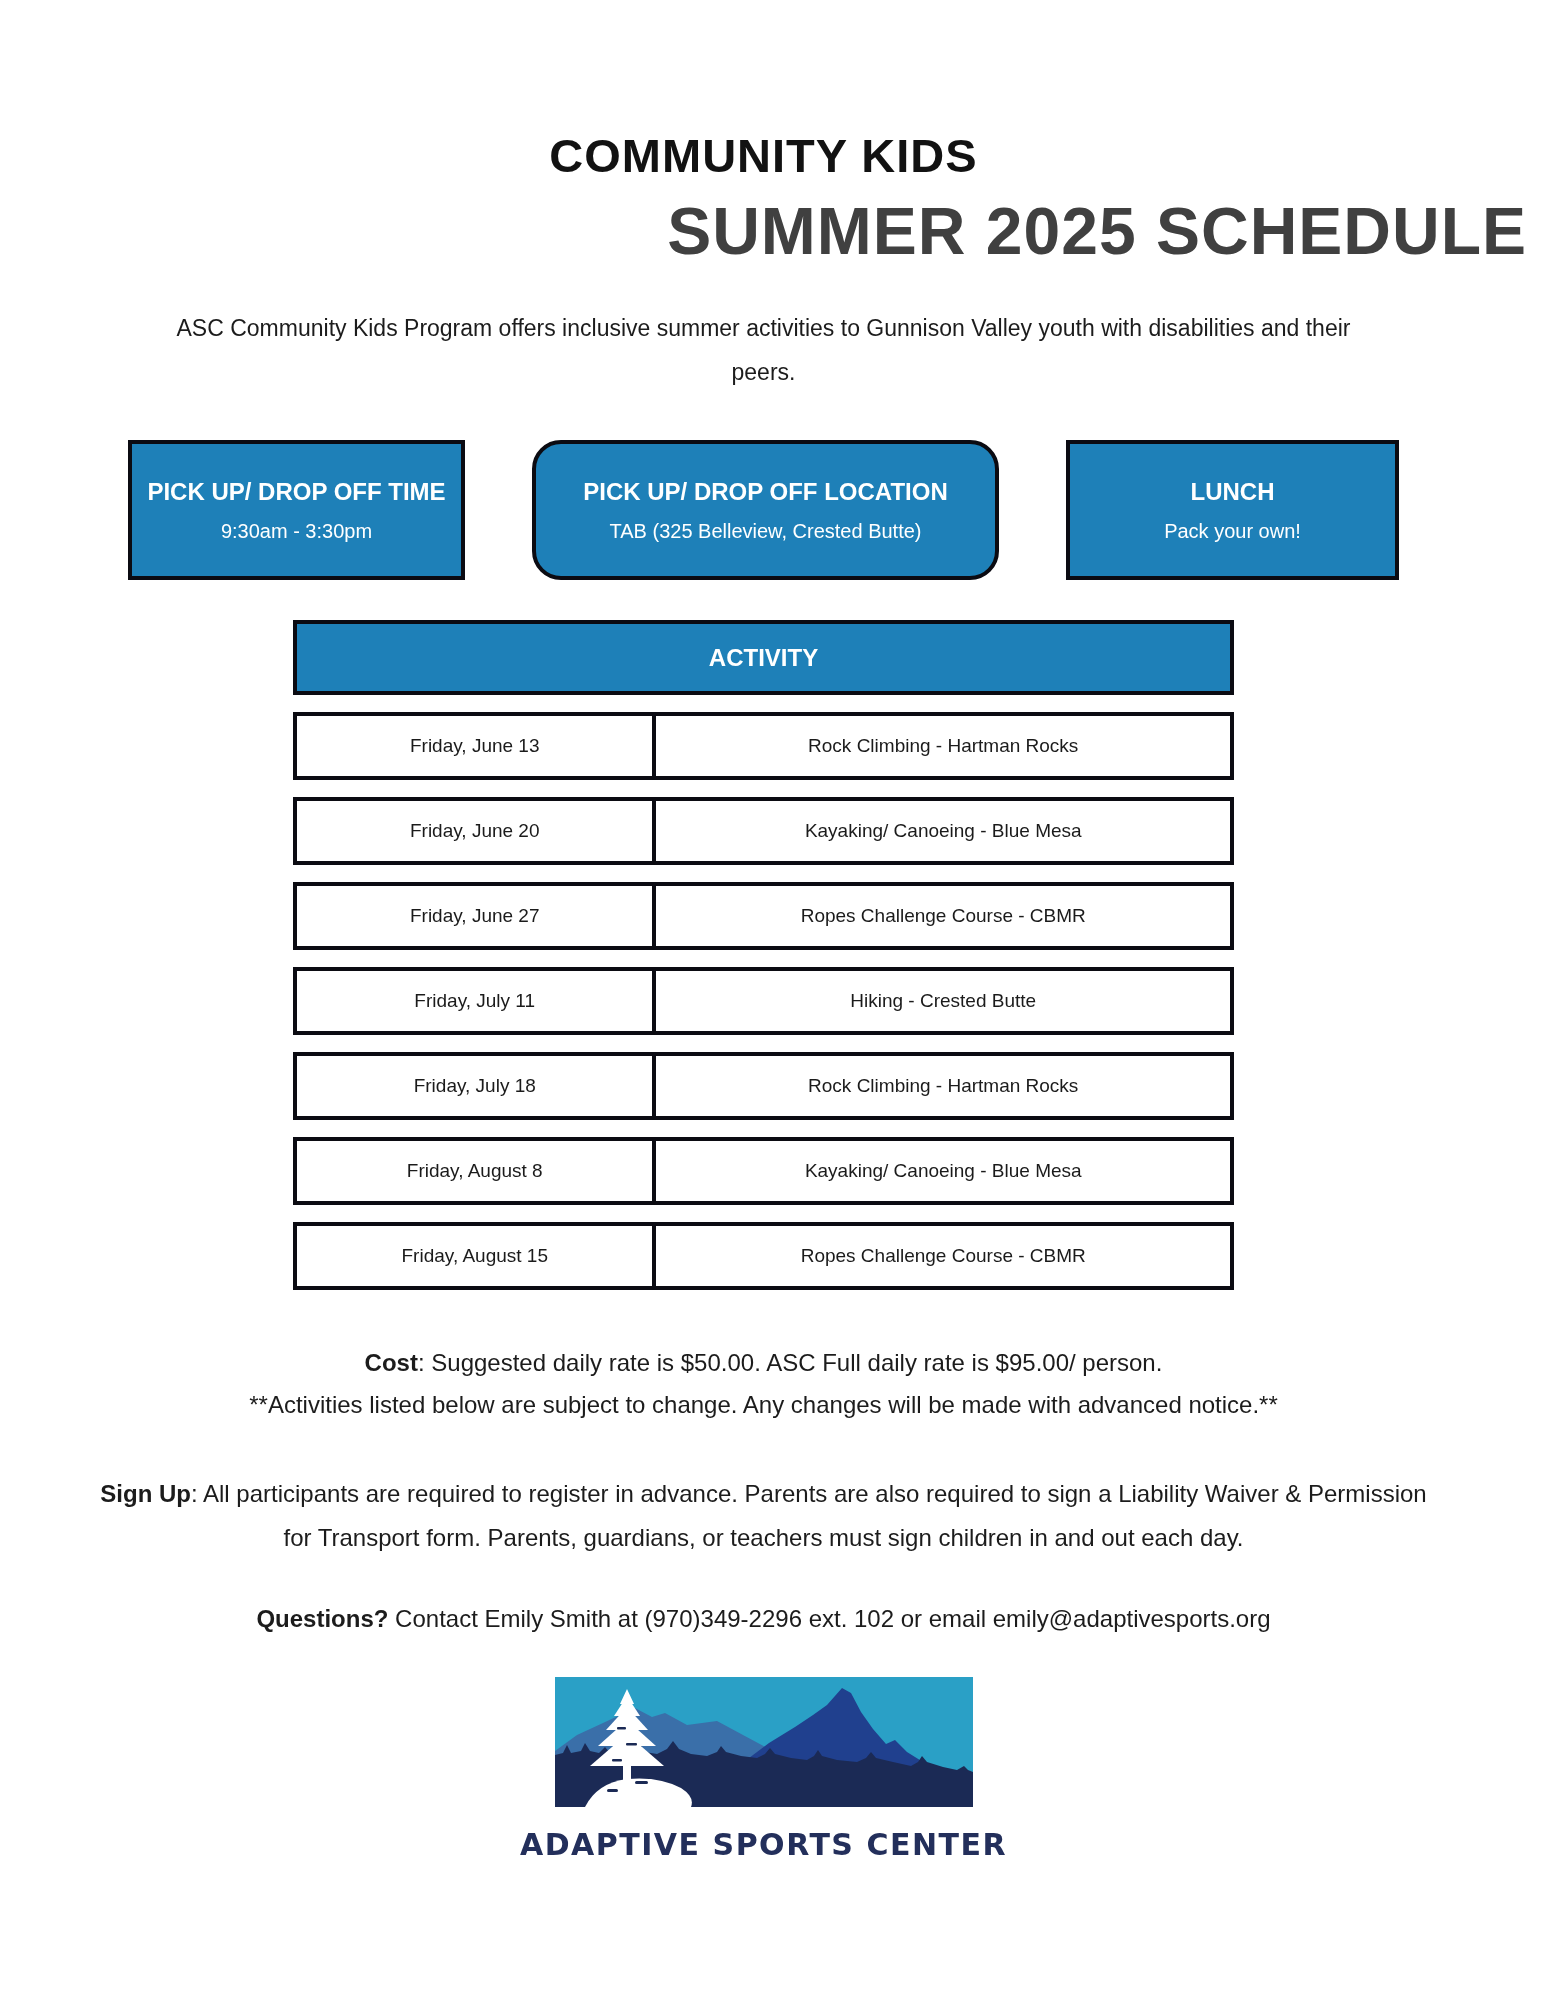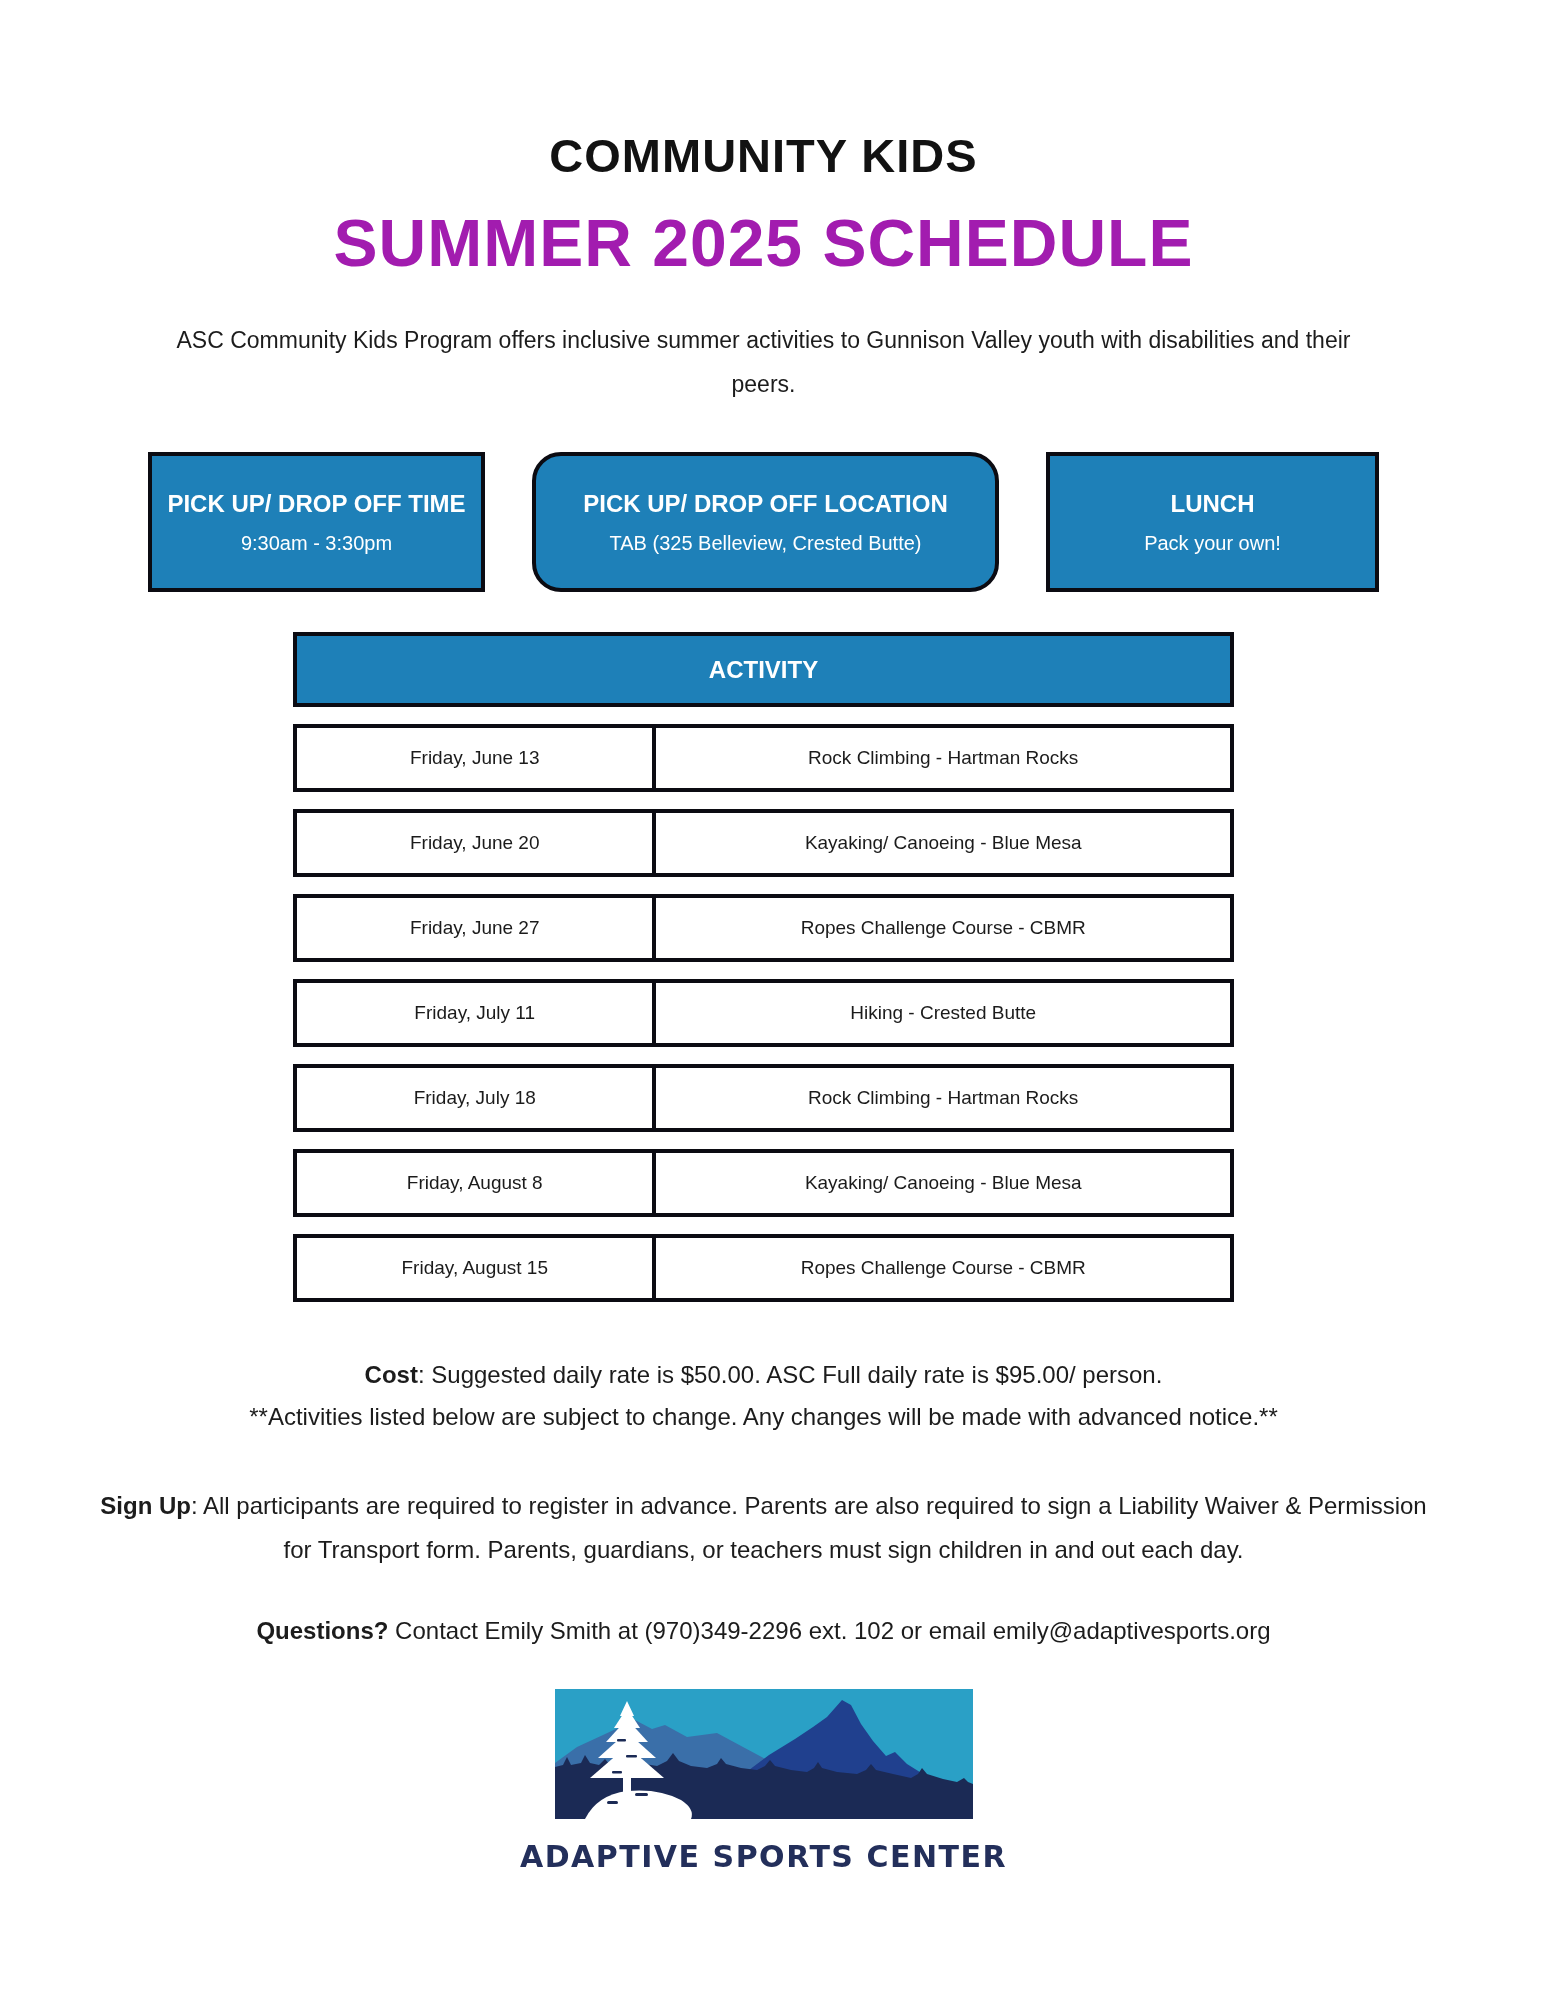--- a/index.html
+++ b/index.html
@@ -15,42 +15,42 @@
 
   .title1 {
     padding-top: 128px;
     text-align: center;
     font-size: 47px;
     font-weight: 700;
     letter-spacing: 1px;
     color: #121212;
   }
   .title2 {
-    margin-top: 22px;
-    text-align: center;
+    margin-top: 10px;
+    text-align: right;
     font-size: 66px;
     font-weight: 700;
     letter-spacing: 1px;
-    color: #a21caf;
+    color: #404040;
   }
   .intro {
     margin: 38px auto 0;
     width: 1230px;
     text-align: center;
     font-size: 23px;
     line-height: 1.9;
     color: #1c1c1c;
   }
 
   
   .boxes {
     margin-top: 46px;
     display: flex;
     justify-content: center;
-    gap: 47px;
+    gap: 67px;
   }
   .info-box {
     height: 132px;
     border: 4px solid #0b0b12;
     background: #1e80b8;
     color: #ffffff;
     display: flex;
     flex-direction: column;
     align-items: center;
     justify-content: center;

